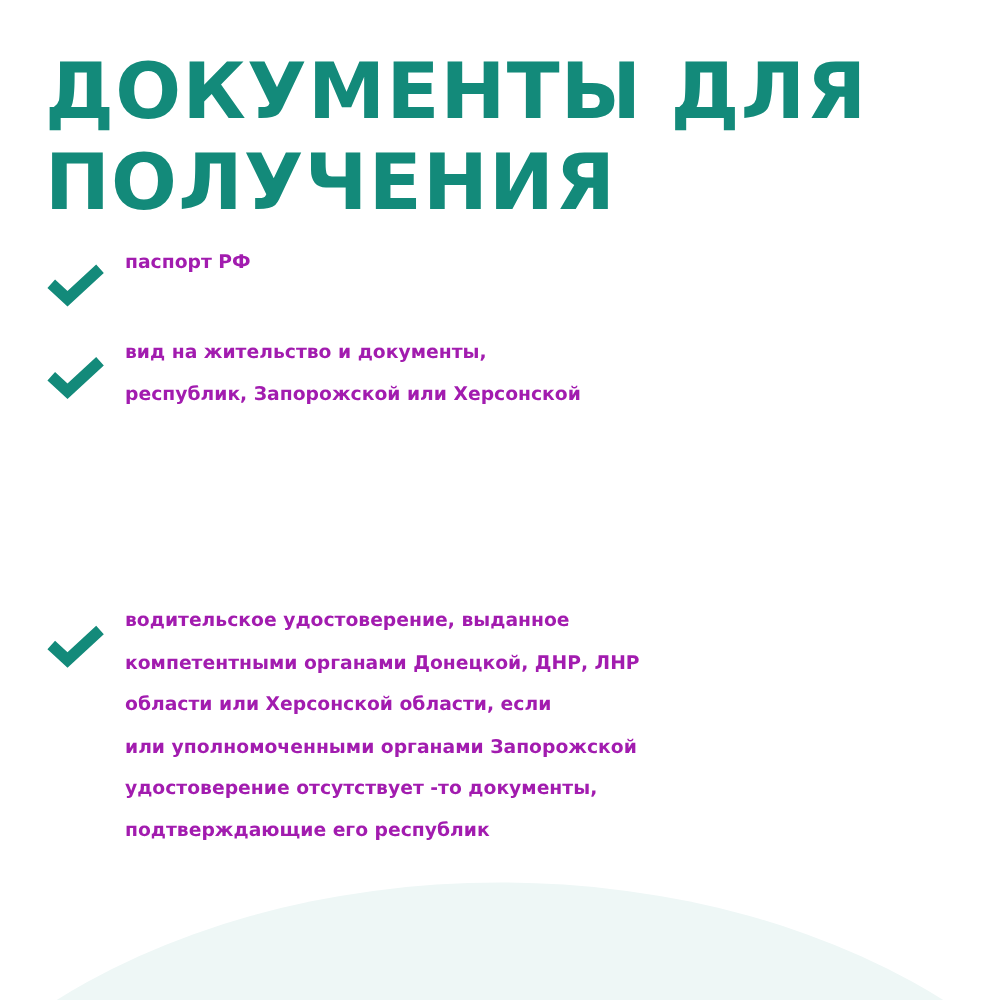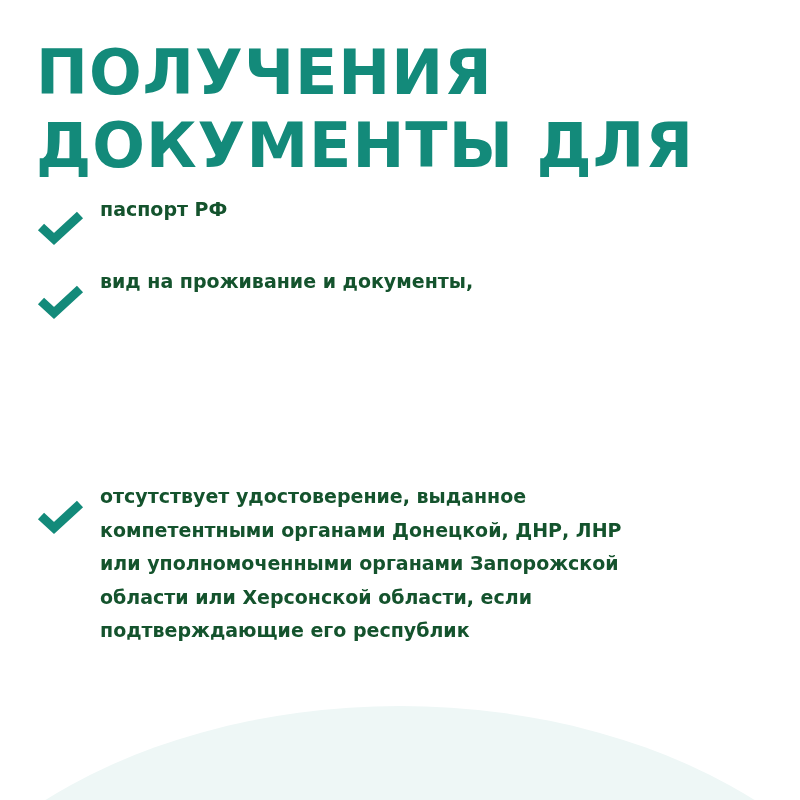--- a/index.html
+++ b/index.html
@@ -16,58 +16,60 @@
   .title {
     position: absolute; left: 36px; top: 36px;
     margin: 0; color: #138a7a;
     font-family: "DejaVu Sans", sans-serif; font-weight: bold;
     font-size: 62px; line-height: 73px; letter-spacing: 1px;
   }
   .item { position: absolute; left: 36px; }
   .check { position: absolute; left: 0; width: 50px; height: 40px; }
   .text {
     position: absolute; left: 64px; white-space: nowrap;
-    color: #14532d; font-weight: bold;
+    color: #a21caf; font-weight: bold;
     font-family: "DejaVu Sans", sans-serif;
-    font-size: 19px; line-height: 33.5px;
+    font-size: 15px; line-height: 33.5px;
   }
   .line { display: block; }
 </style>
 </head>
 <body>
 
 <div class="bg-arc"></div>
 
 <h1 class="title">
+  <span class="line">ДОКУМЕНТЫ ДЛЯ</span>
   <span class="line">ПОЛУЧЕНИЯ</span>
-  <span class="line">ДОКУМЕНТЫ ДЛЯ</span>
 </h1>
 
 <div class="item" style="top:193px;">
   <svg class="check" style="top:14px;" viewBox="0 0 50 40">
     <polyline points="5,20 18,32 44,8" fill="none" stroke="#138a7a" stroke-width="9" stroke-linecap="butt" stroke-linejoin="miter"></polyline>
   </svg>
   <div class="text" style="top:0;">
     <span class="line">паспорт РФ</span>
   </div>
 </div>
 
 <div class="item" style="top:265px;">
   <svg class="check" style="top:16px;" viewBox="0 0 50 40">
     <polyline points="5,20 18,32 44,8" fill="none" stroke="#138a7a" stroke-width="9" stroke-linecap="butt" stroke-linejoin="miter"></polyline>
   </svg>
   <div class="text" style="top:0;">
-    <span class="line">вид на проживание и документы,</span>
+    <span class="line">вид на жительство и документы,</span>
+    <span class="line">республик, Запорожской или Херсонской</span>
   </div>
 </div>
 
 <div class="item" style="top:480px;">
   <svg class="check" style="top:16px;" viewBox="0 0 50 40">
     <polyline points="5,20 18,32 44,8" fill="none" stroke="#138a7a" stroke-width="9" stroke-linecap="butt" stroke-linejoin="miter"></polyline>
   </svg>
   <div class="text" style="top:0;">
-    <span class="line">отсутствует удостоверение, выданное</span>
+    <span class="line">водительское удостоверение, выданное</span>
     <span class="line">компетентными органами Донецкой, ДНР, ЛНР</span>
+    <span class="line">области или Херсонской области, если</span>
     <span class="line">или уполномоченными органами Запорожской</span>
-    <span class="line">области или Херсонской области, если</span>
+    <span class="line">удостоверение отсутствует -то документы,</span>
     <span class="line">подтверждающие его республик</span>
   </div>
 </div>
 
 </body></html>

